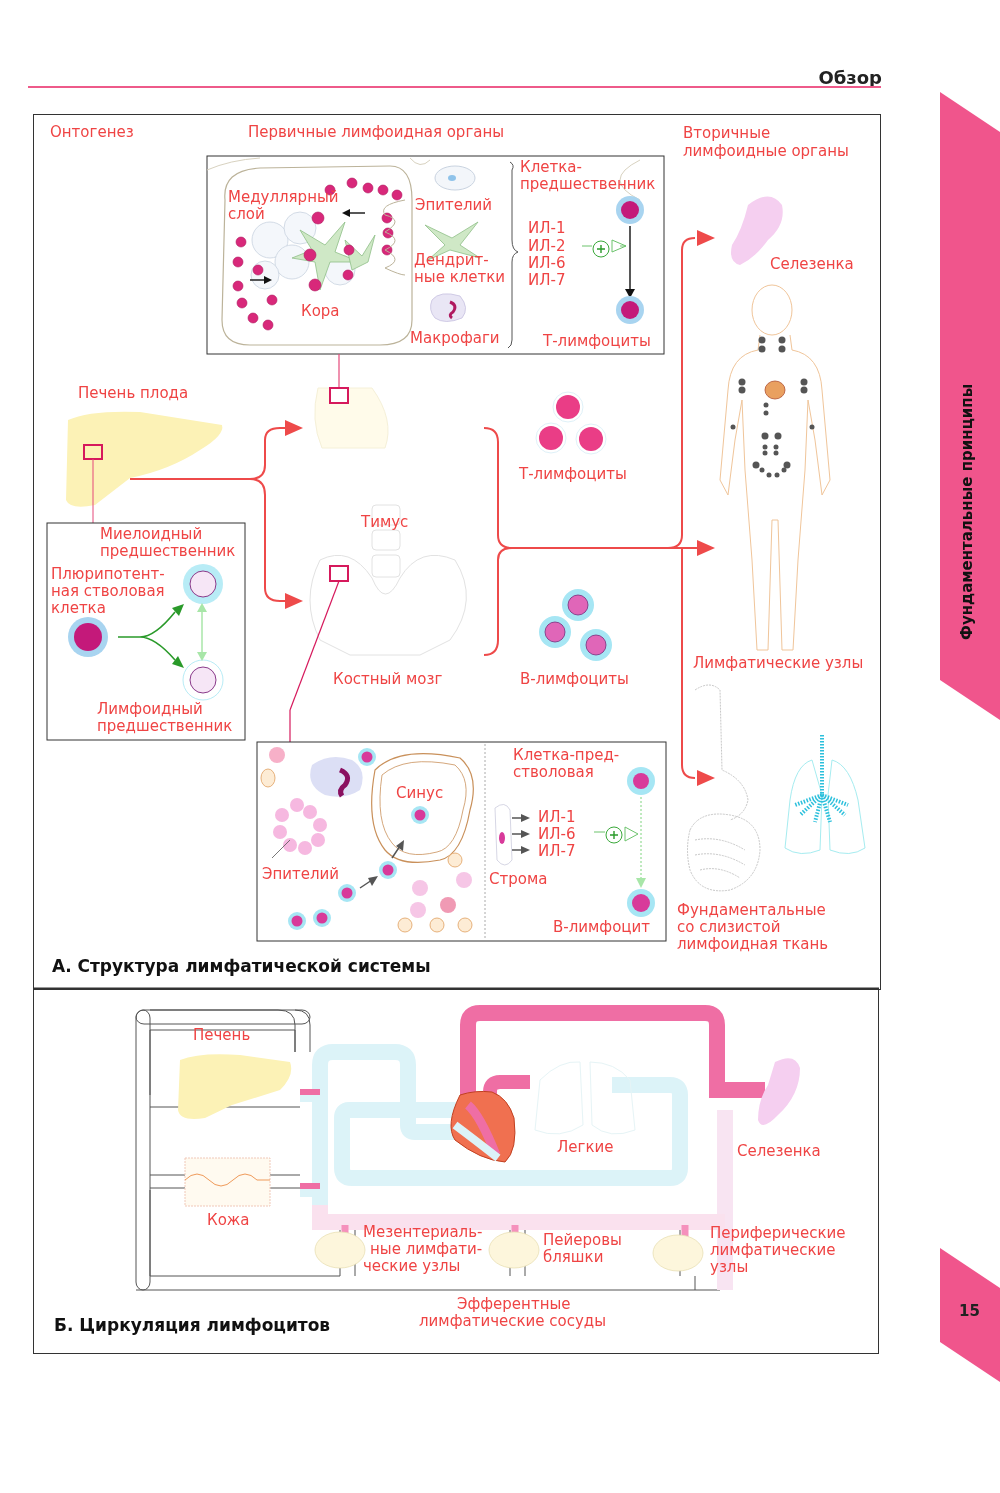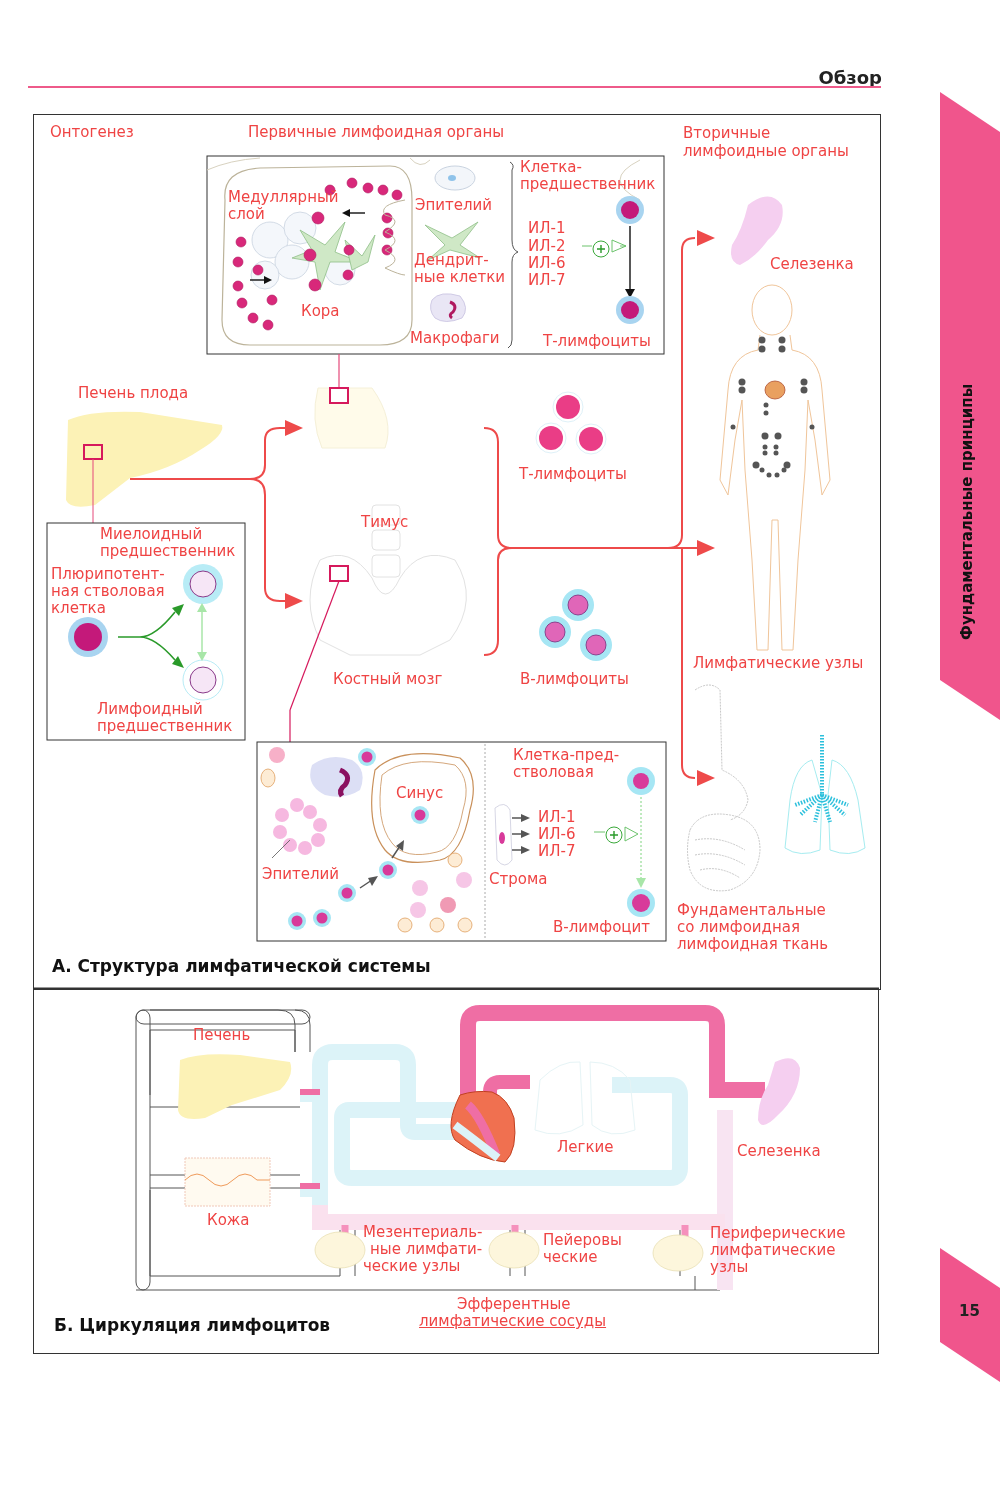--- a/index.html
+++ b/index.html
@@ -319,21 +319,21 @@
 <div class="lbl" style="left:513px; top:764px;">стволовая</div>
 <div class="lbl" style="left:538px; top:809px;">ИЛ-1</div>
 <div class="lbl" style="left:538px; top:826px;">ИЛ-6</div>
 <div class="lbl" style="left:538px; top:843px;">ИЛ-7</div>
 <div class="lbl" style="left:489px; top:871px;">Строма</div>
 <div class="lbl" style="left:553px; top:919px;">В-лимфоцит</div>
 
 <div class="lbl" style="left:770px; top:256px;">Селезенка</div>
 <div class="lbl" style="left:693px; top:655px;">Лимфатические узлы</div>
 <div class="lbl" style="left:677px; top:902px;">Фундаментальные</div>
-<div class="lbl" style="left:677px; top:919px;">со лимфоидная</div>
+<div class="lbl" style="left:677px; top:919px;">со слизистой</div>
 <div class="lbl" style="left:677px; top:936px;">лимфоидная ткань</div>
 
 <div class="panel-title" style="left:52px; top:956px;">А. Структура лимфатической системы</div>
 
 <svg width="1000" height="1493">
 
   <g fill="none" stroke="#555" stroke-width="1">
     <path d="M150,1010 L278,1010 Q295,1010 295,1025 L295,1052 M310,1052 L310,1025 Q310,1010 295,1010"></path>
     <rect x="136" y="1010" width="174" height="14" rx="8"></rect>
     <rect x="136" y="1010" width="14" height="280" rx="8"></rect>
@@ -377,20 +377,20 @@
 </svg>
 
 <div class="lbl" style="left:193px; top:1027px;">Печень</div>
 <div class="lbl" style="left:207px; top:1212px;">Кожа</div>
 <div class="lbl" style="left:557px; top:1139px;">Легкие</div>
 <div class="lbl" style="left:737px; top:1143px;">Селезенка</div>
 <div class="lbl" style="left:363px; top:1224px;">Мезентериаль-</div>
 <div class="lbl" style="left:370px; top:1241px;">ные лимфати-</div>
 <div class="lbl" style="left:363px; top:1258px;">ческие узлы</div>
 <div class="lbl" style="left:543px; top:1232px;">Пейеровы</div>
-<div class="lbl" style="left:543px; top:1249px;">ческие</div>
+<div class="lbl" style="left:543px; top:1249px;">бляшки</div>
 <div class="lbl" style="left:710px; top:1225px;">Периферические</div>
 <div class="lbl" style="left:710px; top:1242px;">лимфатические</div>
 <div class="lbl" style="left:710px; top:1259px;">узлы</div>
 <div class="lbl" style="left:457px; top:1296px;">Эфферентные</div>
-<div class="lbl" style="left:419px; top:1313px;text-decoration:underline;">лимфатические сосуды</div>
+<div class="lbl" style="left:419px; top:1313px;">лимфатические сосуды</div>
 
 <div class="panel-title" style="left:54px; top:1315px;">Б. Циркуляция лимфоцитов</div>
 
 </body></html>

